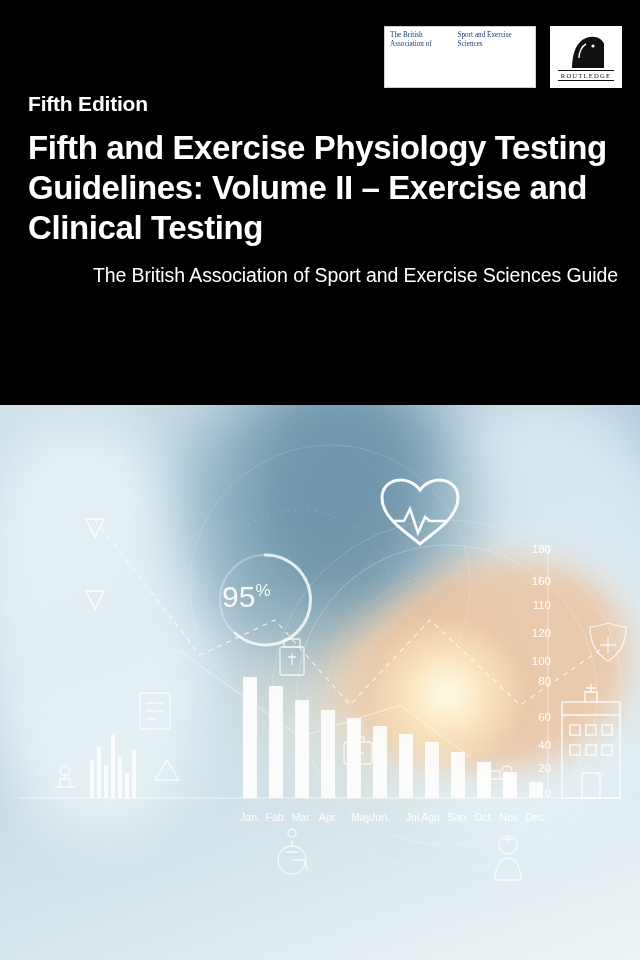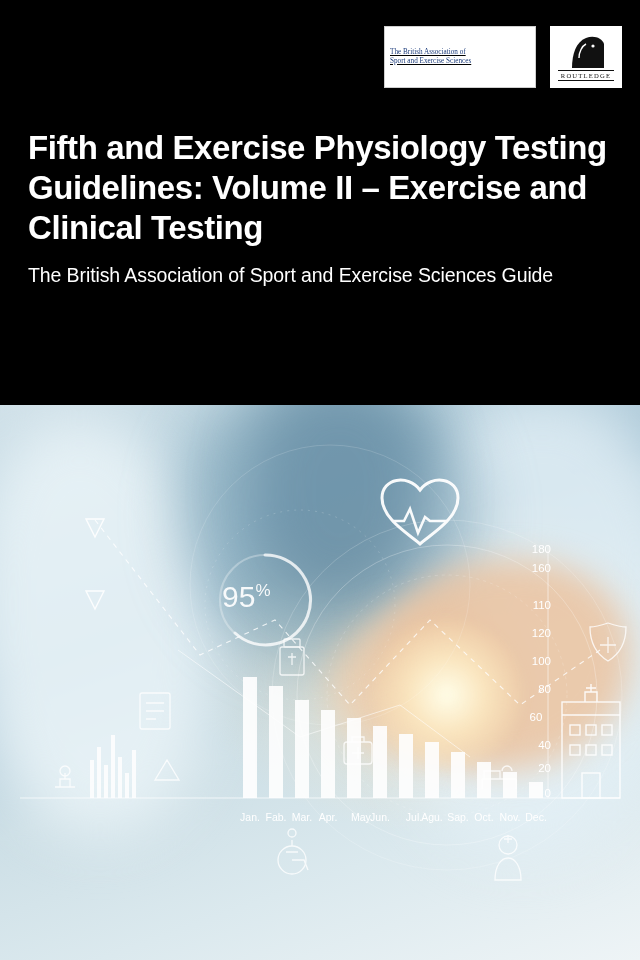--- a/index.html
+++ b/index.html
@@ -69,25 +69,23 @@
     font-size: 11px;
     font-weight: bold;
     color: #1a3a7a;
     letter-spacing: 0.5px;
     line-height: 11px;
     margin-top: 1px;
   }
   .bases-right {
     flex: 1;
     display: flex;
-    flex-direction: column;
-    justify-content: center;
+    justify-content: space-between;
     padding: 4px 5px;
     box-sizing: border-box;
-    text-decoration: underline;
   }
   .bases-right span {
     font-size: 7.2px;
     line-height: 9px;
     color: #1a3a7a;
     font-family: "Liberation Serif", serif;
   }
   .routledge-logo {
     width: 72px;
     height: 62px;
@@ -138,20 +136,21 @@
   }
   .subtitle {
     position: absolute;
     left: 28px;
     top: 262px;
     width: 590px;
     color: #ffffff;
     font-size: 19.5px;
     line-height: 26px;
     letter-spacing: -0.1px;
+    text-align: right;
   }
   .editors {
     position: absolute;
     left: 28px;
     top: 322px;
     width: 590px;
     color: #ffffff;
     font-size: 17px;
     line-height: 25px;
     letter-spacing: -0.1px;
@@ -287,20 +286,21 @@
             <path d="M6 34 C6 20 10 8 20 4 C28 1 36 4 38 10 L38 34 Z" fill="#111111"></path>
             <path d="M20 10 C16 12 13 18 13 24" stroke="#ffffff" stroke-width="1.4" fill="none"></path>
             <circle cx="27" cy="12" r="1.6" fill="#ffffff"></circle>
           </svg>
         </div>
         <div class="routledge-word">ROUTLEDGE</div>
       </div>
 
     </div>
 
+    <div class="edition">Fifth Edition</div>
     <div class="title">Fifth and Exercise Physiology Testing Guidelines: Volume II – Exercise and Clinical Testing</div>
     <div class="subtitle">The British Association of Sport and Exercise Sciences Guide</div>
   </div>
 
   <div class="image-area">
 
     <div class="photo-blur">
       <div class="blob blob-coat-left"></div>
       <div class="blob blob-coat-right"></div>
       <div class="blob blob-torso"></div>
@@ -421,26 +421,26 @@
         <rect x="602" y="340" width="10" height="10"></rect>
         <rect x="582" y="368" width="18" height="25"></rect>
       </g>
     </svg>
 
     <div class="pct-label">
       <span>95</span><span class="sm">%</span>
     </div>
 
     <div class="axis-label" style="left:521px; top:138px;">180</div>
-    <div class="axis-label" style="left:521px; top:157px;text-align:right;">160</div>
+    <div class="axis-label" style="left:521px; top:170px;text-align:right;">160</div>
     <div class="axis-label" style="left:521px; top:194px;">110</div>
     <div class="axis-label" style="left:521px; top:222px;">120</div>
     <div class="axis-label" style="left:521px; top:250px;">100</div>
-    <div class="axis-label" style="left:521px; top:278px;">80</div>
-    <div class="axis-label" style="left:521px; top:306px;text-align:center;">60</div>
+    <div class="axis-label" style="left:521px; top:270px;">80</div>
+    <div class="axis-label" style="left:521px; top:306px;">60</div>
     <div class="axis-label" style="left:521px; top:334px;">40</div>
     <div class="axis-label" style="left:521px; top:357px;">20</div>
     <div class="axis-label" style="left:521px; top:382px;">0</div>
 
     <div class="month-label" style="left:236px; top:406px;">Jan.</div>
     <div class="month-label" style="left:262px; top:406px;">Fab.</div>
     <div class="month-label" style="left:288px; top:406px;">Mar.</div>
     <div class="month-label" style="left:314px; top:406px;">Apr.</div>
     <div class="month-label" style="left:348px; top:406px;">May.</div>
     <div class="month-label" style="left:366px; top:406px;">Jun.</div>

